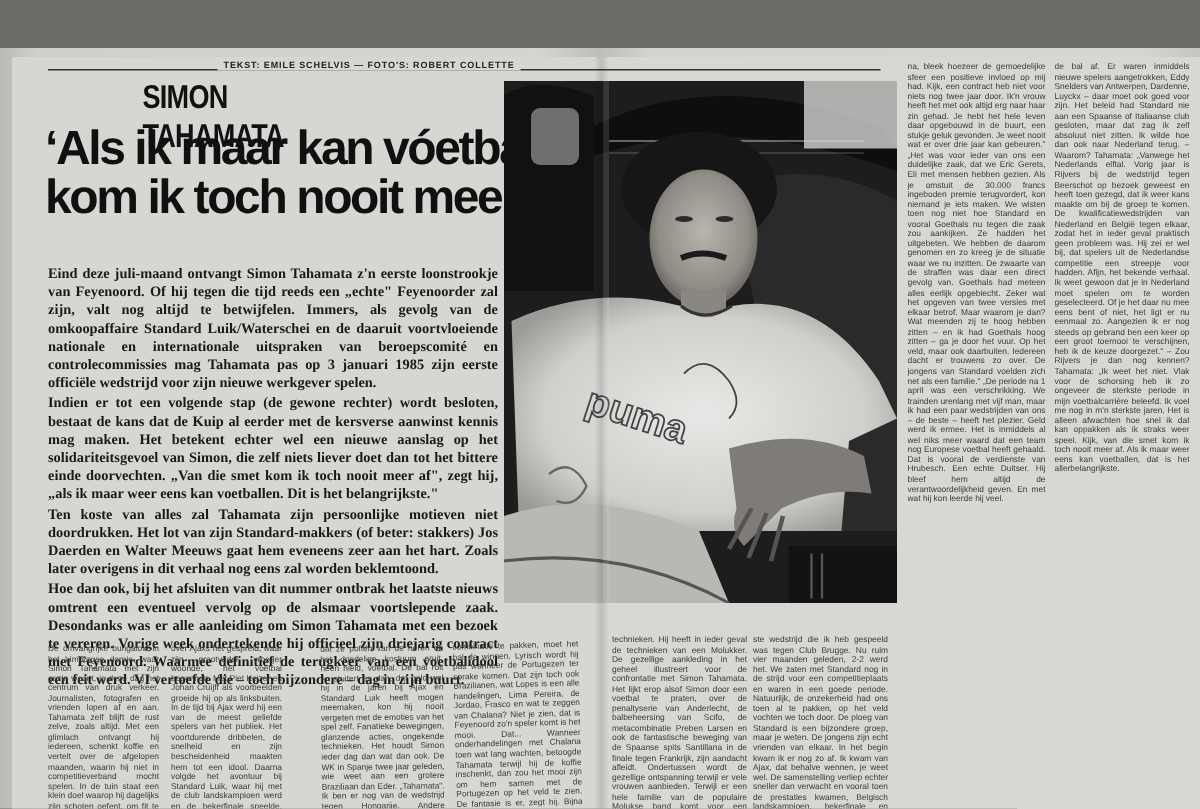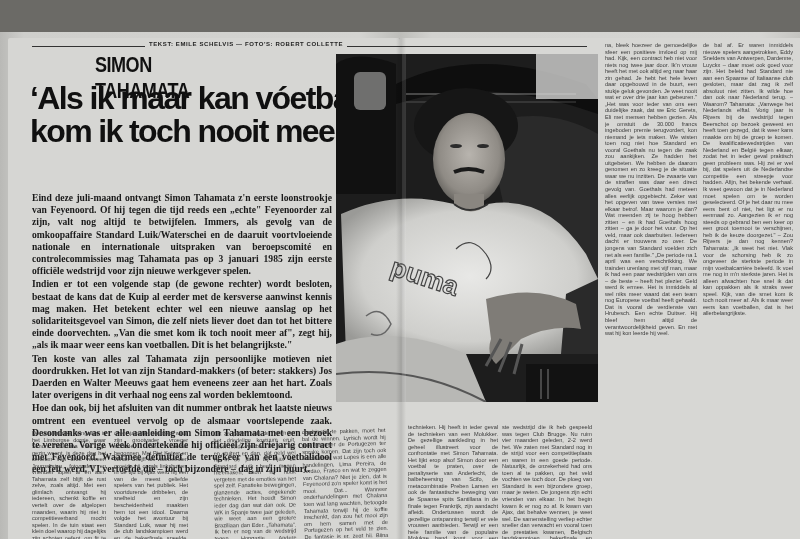--- a/index.html
+++ b/index.html
@@ -41,21 +41,21 @@
       font: bold 22px "Liberation Sans", sans-serif; letter-spacing: -0.6px;
       color: #111; transform: scaleX(0.82); transform-origin: left;
     }
     .headline {
       position: absolute; left: 30px; top: 50px; width: 330px;
       font: bold 32px/33px "Liberation Sans", sans-serif; letter-spacing: -1.6px;
       color: #101010; text-align: center;
     }
     .headline span { display: block; white-space: nowrap; }
     .intro {
-      position: absolute; left: 32px; top: 160px; width: 300px;
+      position: absolute; left: 32px; top: 145px; width: 300px;
       font: bold 9.6px/12.2px "Liberation Serif", serif; color: #1a1a1a;
       text-align: justify;
     }
     .intro p { margin-bottom: 1px; }
     .col {
       position: absolute;
       font: 5.6px/6.55px "Liberation Sans", sans-serif; color: #3a3a3a;
       text-align: justify; overflow: hidden;
     }
     .col p { margin-bottom: 1px; }

